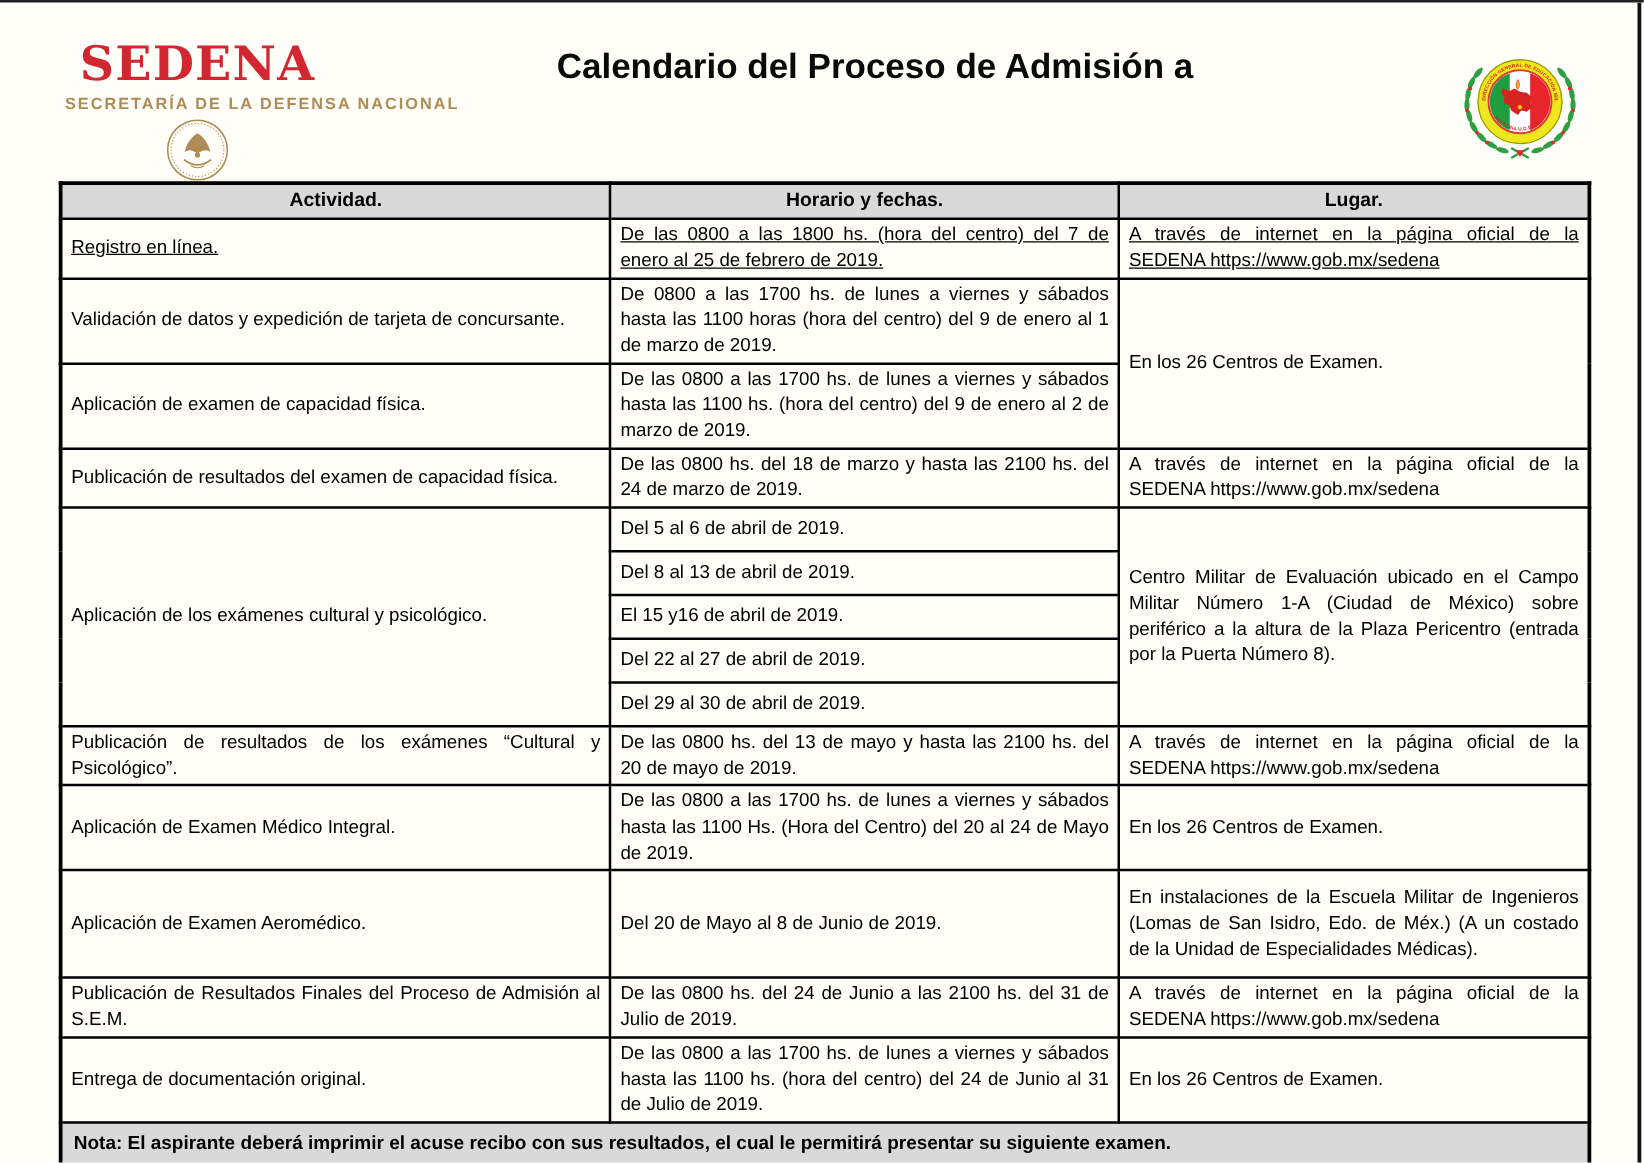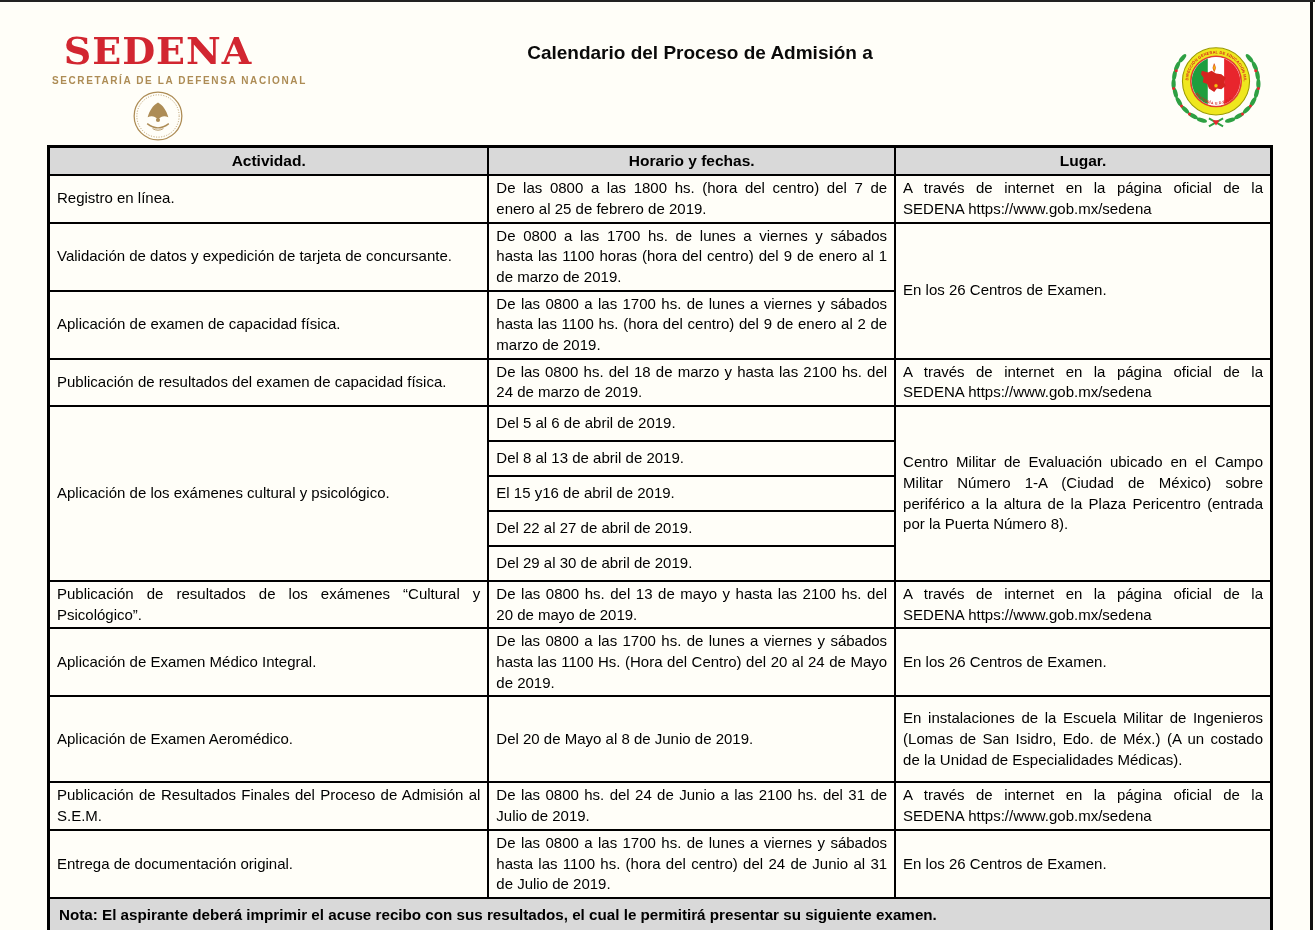--- a/index.html
+++ b/index.html
@@ -23,28 +23,28 @@
   .page-right-edge{position:absolute;top:0;right:2px;width:3px;height:930px;background:#111;}
 
   
   .hdr{position:absolute;top:0;left:0;width:100%;height:143px;}
   .sedena-block{position:absolute;left:52px;top:30px;width:212px;text-align:center;}
   .sedena-wordmark{
     font-family:"DejaVu Serif", serif;font-weight:bold;font-size:38px;
     color:var(--sedena-red);letter-spacing:1px;line-height:1;
   }
   .sedena-subtitle{
-    margin-top:5px;font-size:10px;font-weight:bold;color:var(--gov-gold);
+    margin-top:5px;font-size:13px;font-weight:bold;color:var(--gov-gold);
     letter-spacing:1.6px;white-space:nowrap;
   }
   .sedena-seal{margin-top:3px;}
 
   .doc-title{
     position:absolute;left:445px;top:34px;width:510px;text-align:center;
-    font-weight:bold;font-size:19px;line-height:33px;color:#0a0a0a;
+    font-weight:bold;font-size:28px;line-height:33px;color:#0a0a0a;
   }
 
   .emblem{position:absolute;left:1163px;top:32px;}
   .arc-text{fill:#D6231F;font-family:"Liberation Sans",sans-serif;font-weight:bold;}
   .leaf{fill:#2EA043;}
   .berry{fill:#E8252D;}
   .flag-green{fill:var(--flag-green);}
   .flag-red{fill:var(--flag-red);}
 
   
@@ -169,21 +169,21 @@
       <col class="col-hor">
       <col class="col-lug">
   </colgroup>
   <tbody>
     <tr style="height:28px;">
       <th>Actividad.</th>
       <th>Horario y fechas.</th>
       <th>Lugar.</th>
     </tr>
 
-    <tr style="height:48px;">
+    <tr style="height:48px;text-decoration:underline;">
       <td class="c-act">Registro en línea.</td>
       <td class="c-hor">De las 0800 a las 1800 hs. (hora del centro) del 7 de enero al 25 de febrero de 2019.</td>
       <td class="c-lug">A través de internet en la página oficial de la SEDENA https://www.gob.mx/sedena</td>
     </tr>
 
     <tr style="height:62px;">
       <td class="c-act">Validación de datos y expedición de tarjeta de concursante.</td>
       <td class="c-hor">De 0800 a las 1700 hs. de lunes a viernes y sábados hasta las 1100 horas (hora del centro) del 9 de enero al 1 de marzo de 2019.</td>
       <td class="c-lug" rowspan="2">En los 26 Centros de Examen.</td>
     </tr>

